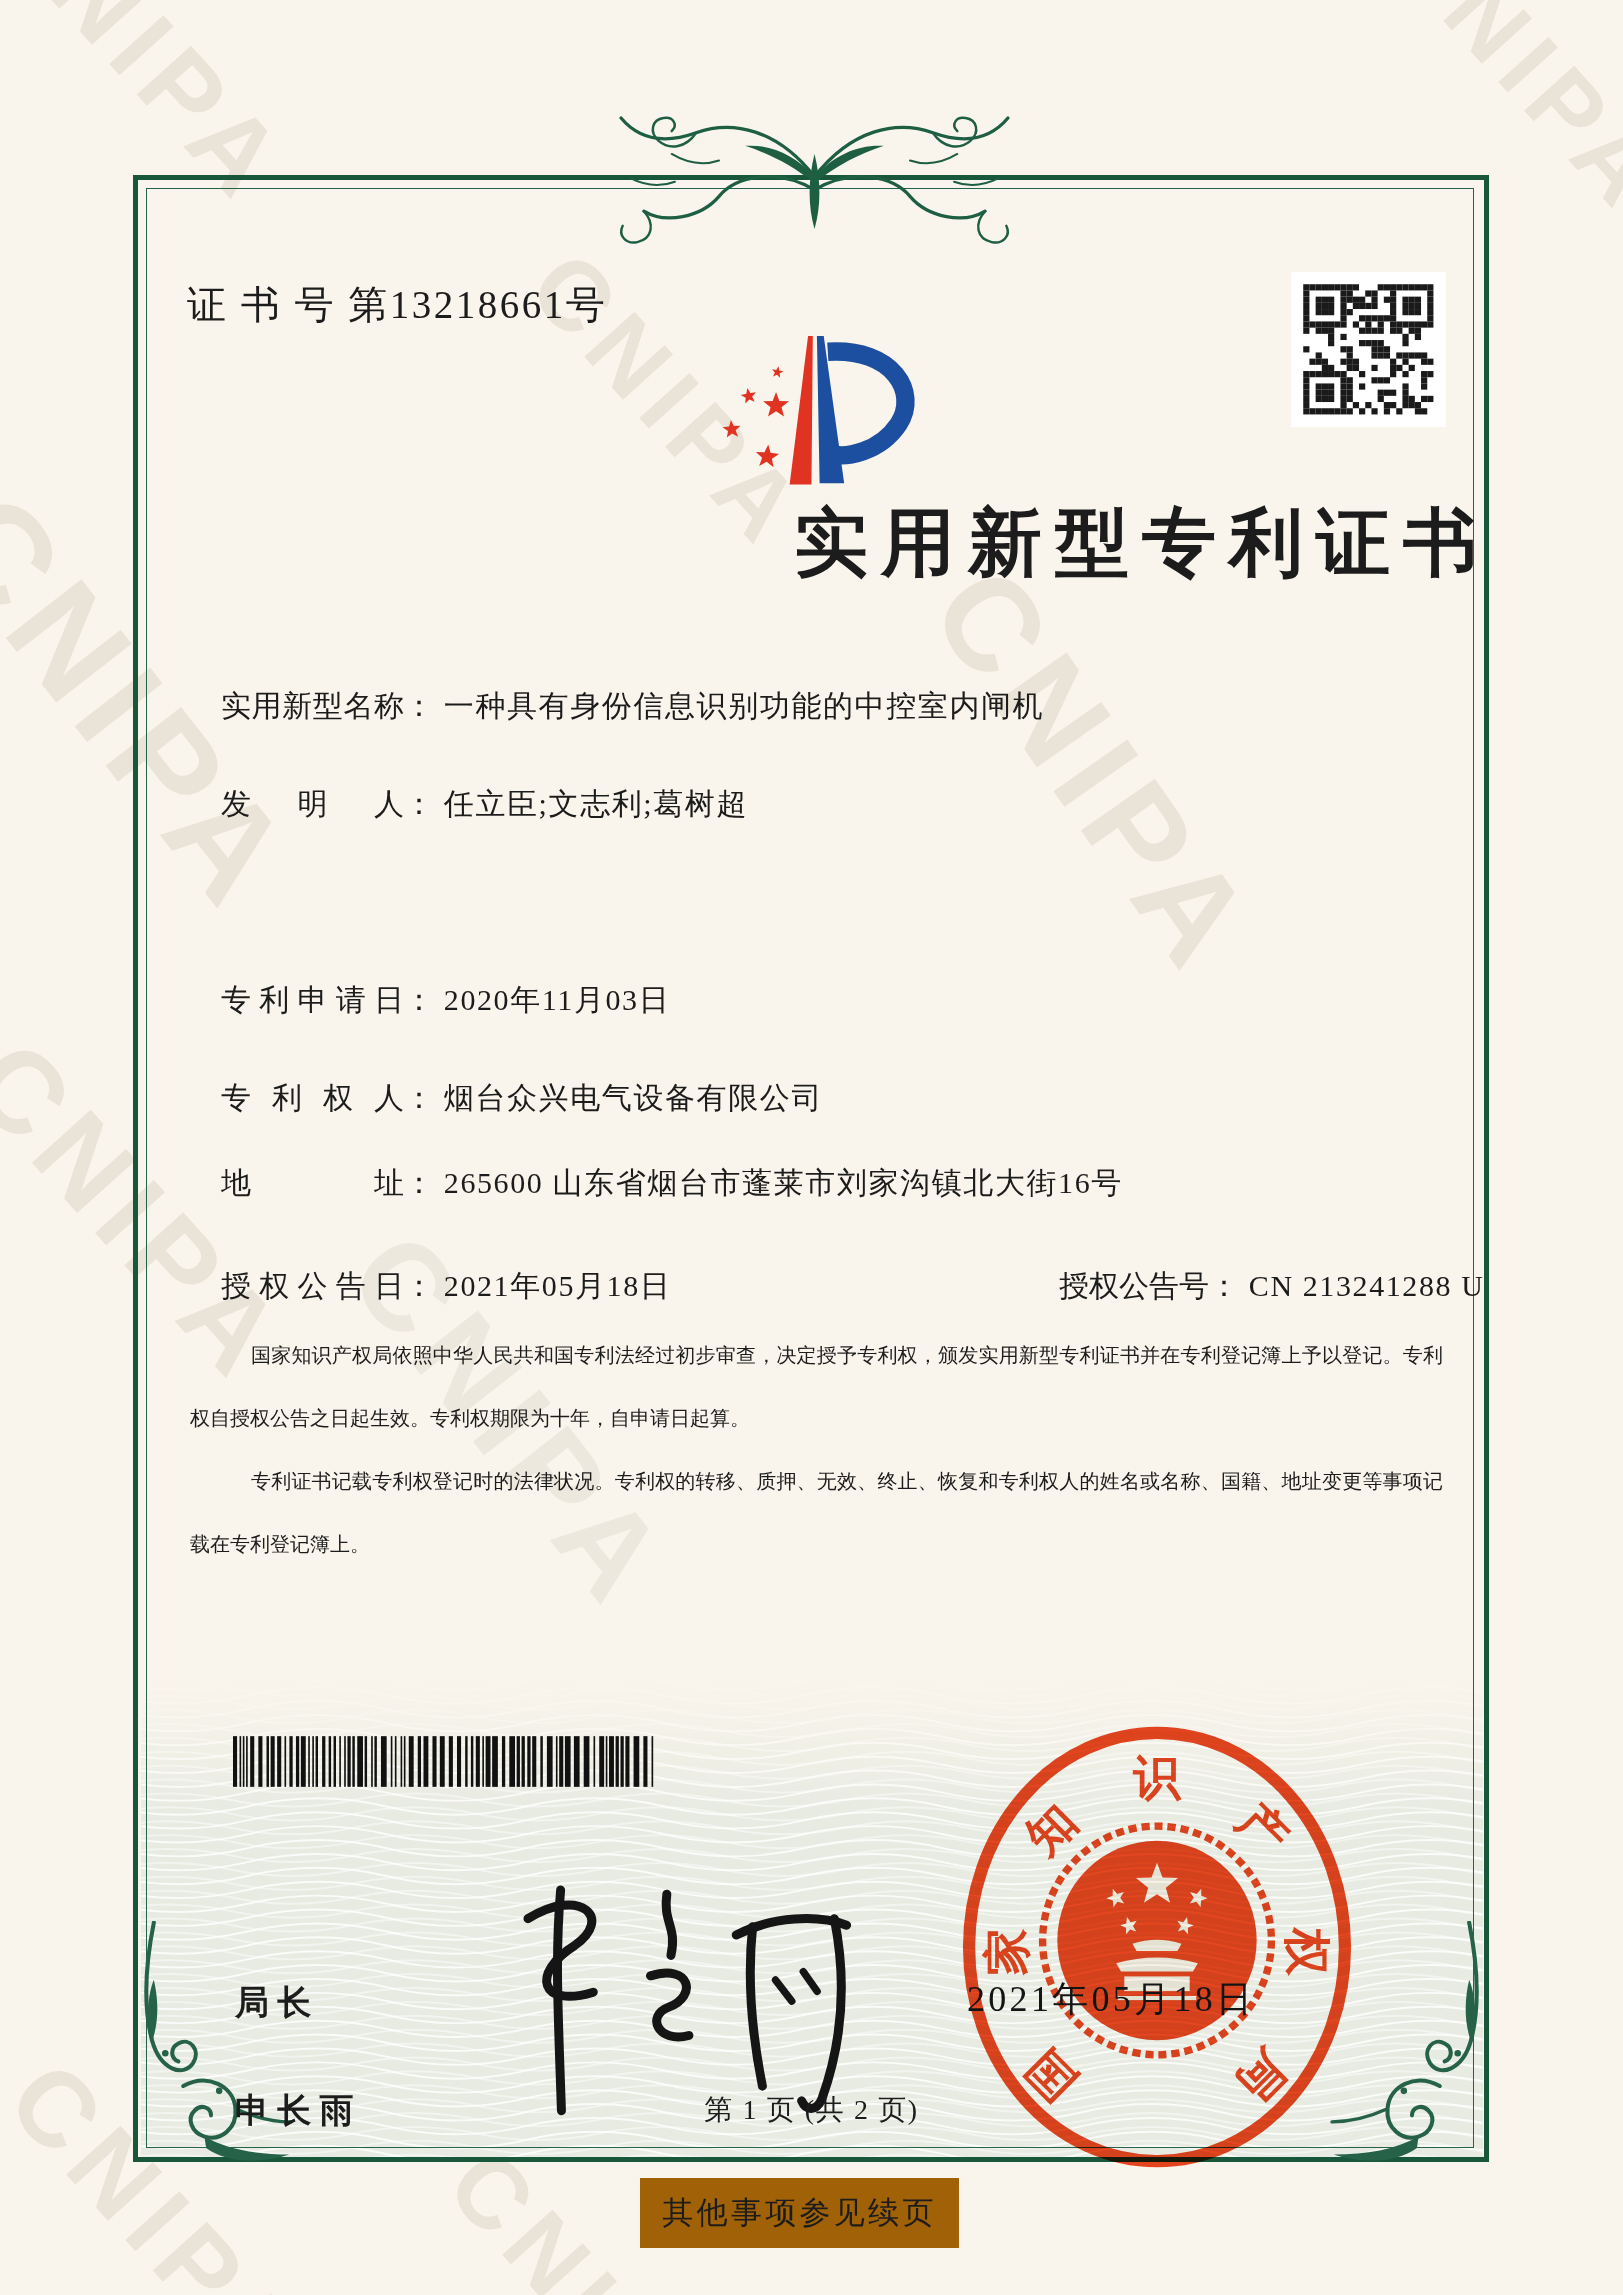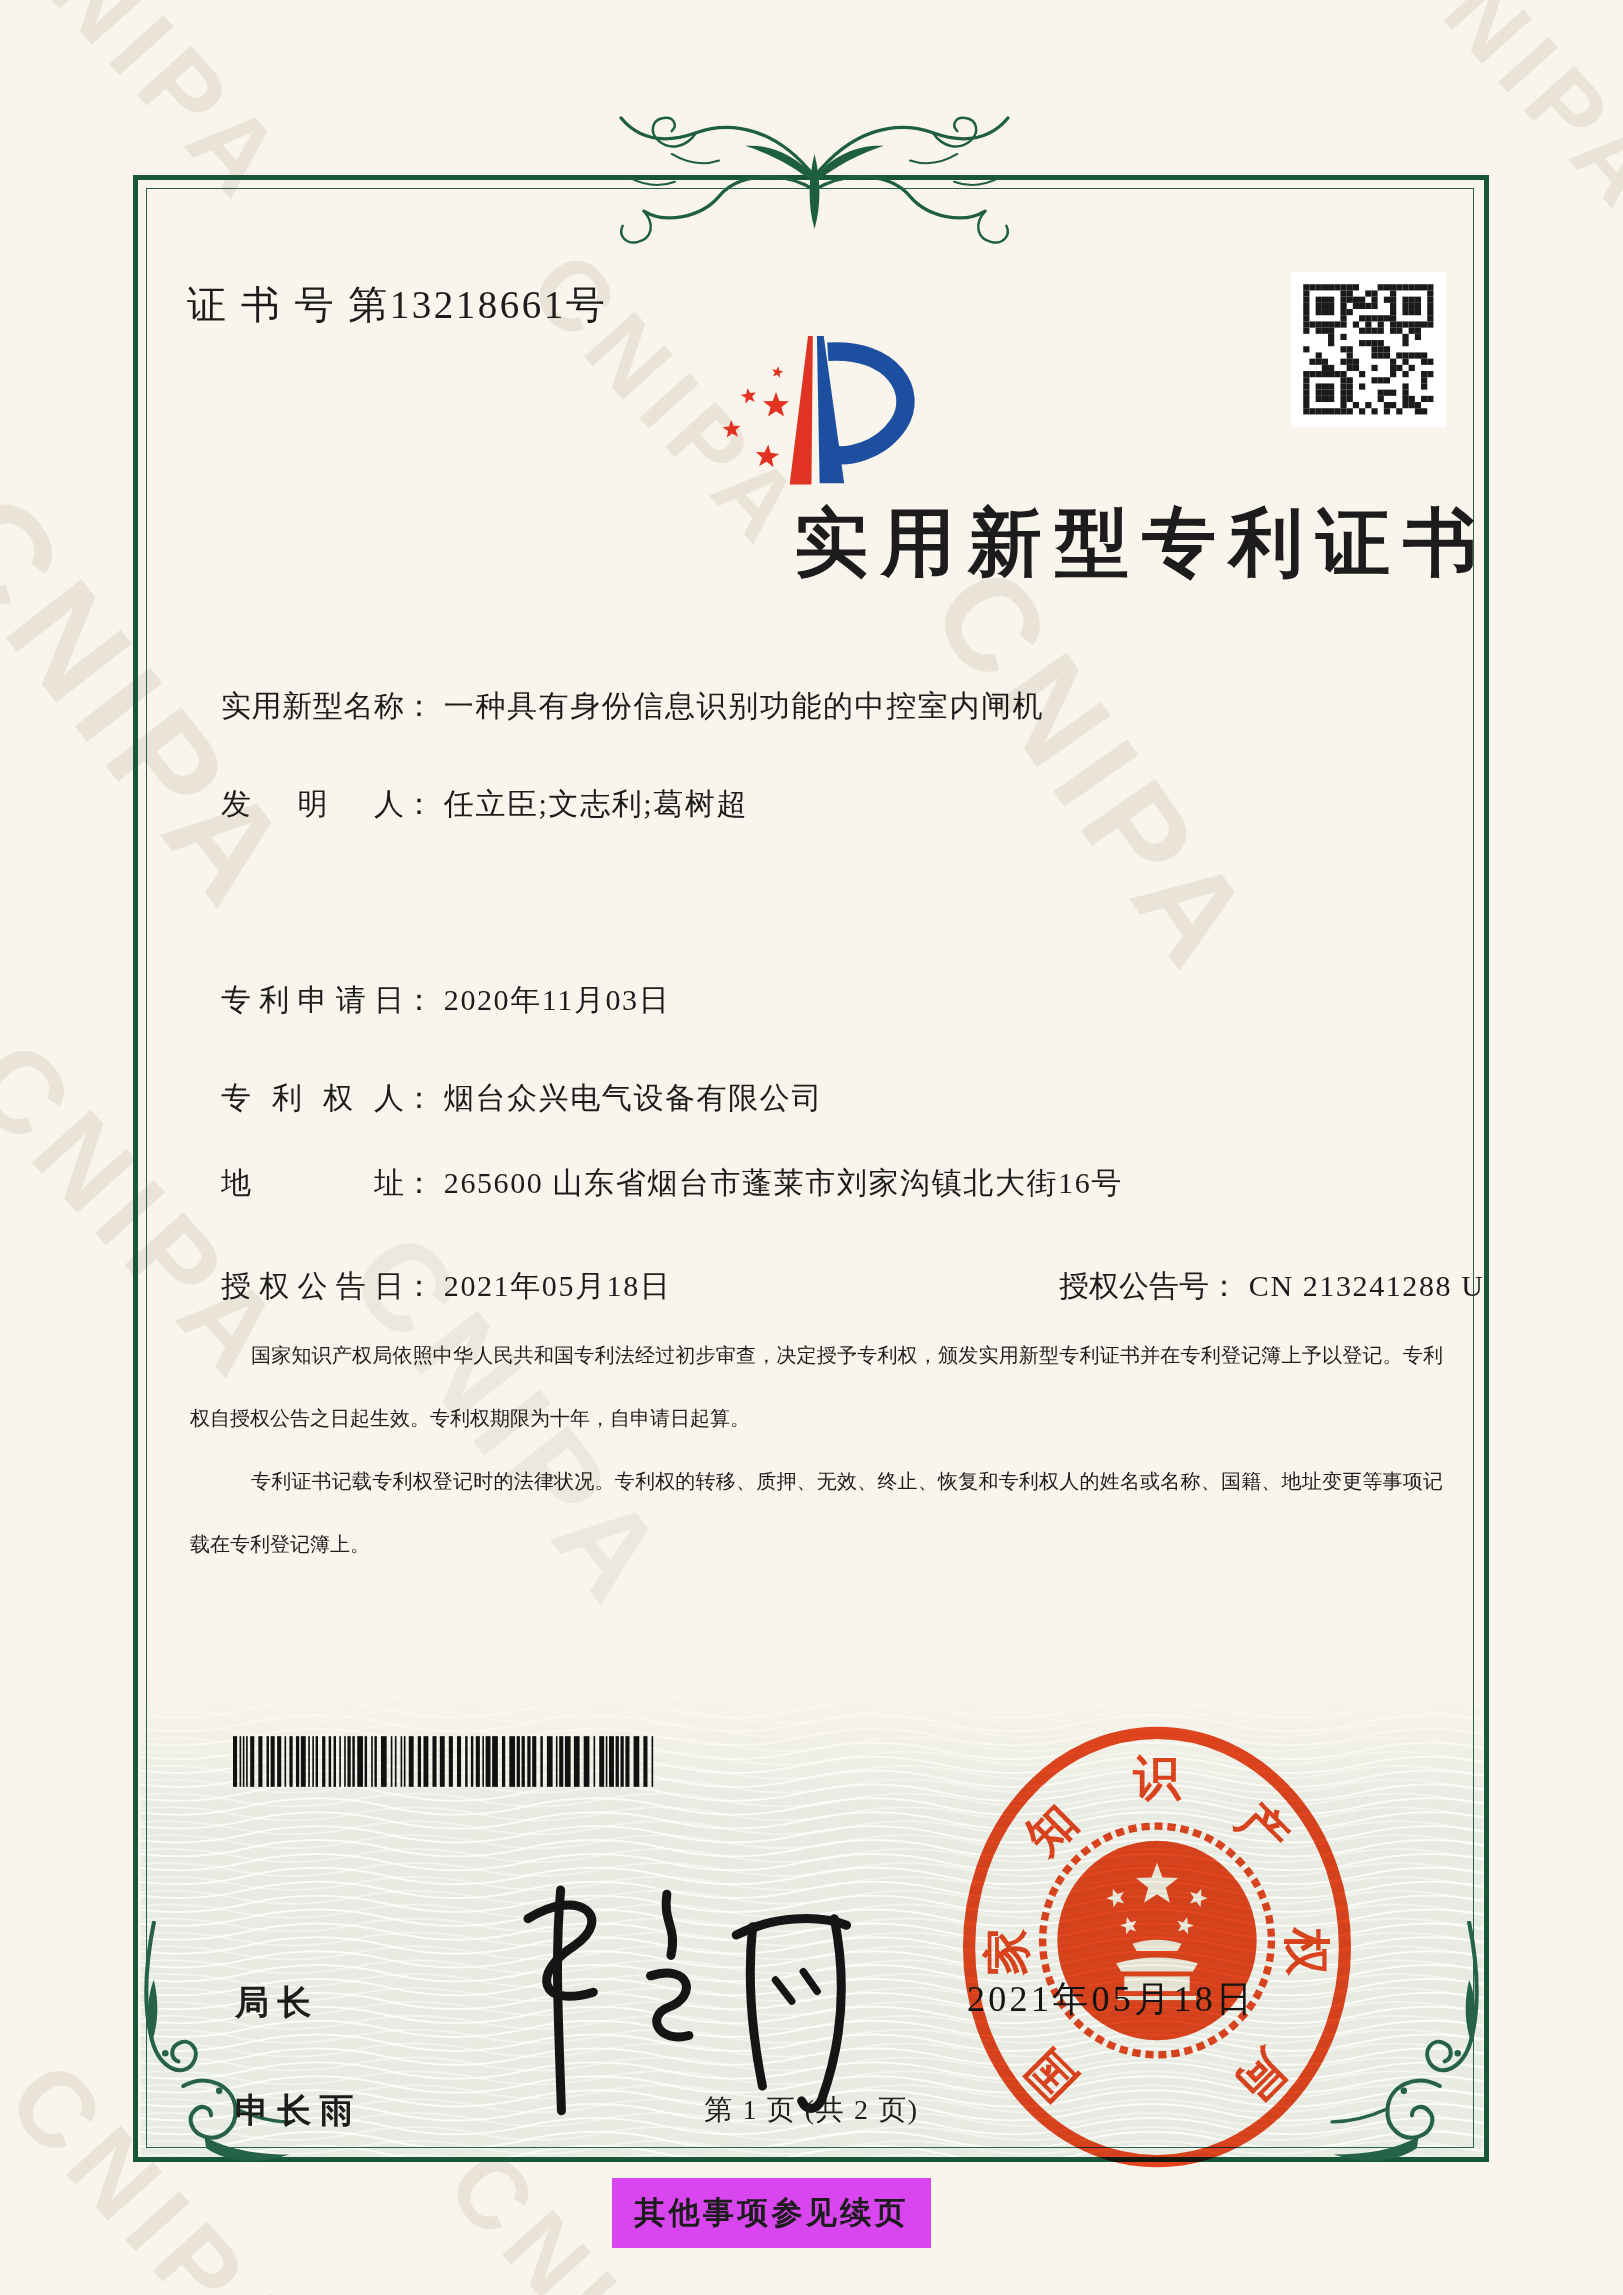--- a/index.html
+++ b/index.html
@@ -28,21 +28,21 @@
   .wave-band{position:absolute;left:141px;top:1679px;width:1342px;height:479px;background:#e8ebe2;}
   .wave-fade{position:absolute;left:141px;top:1679px;width:1342px;height:131px;
       background:linear-gradient(#faf5ec,rgba(250,245,236,0));}
   .officer-title{position:absolute;left:235px;top:1980px;font-size:34px;font-weight:700;
       font-family:"Liberation Sans","DejaVu Sans",sans-serif;letter-spacing:8.2px;}
   .officer-name{position:absolute;left:235px;top:2088px;font-size:34px;font-weight:700;
       font-family:"Liberation Sans","DejaVu Sans",sans-serif;letter-spacing:8.2px;}
   .seal-date{position:absolute;left:967px;top:1975px;font-size:36px;letter-spacing:3.3px;color:#141414;}
   .page-num{position:absolute;left:133px;top:2091px;width:1357px;text-align:center;
       font-size:28px;letter-spacing:1.6px;}
-  .cont-band{position:absolute;left:612px;top:2178px;width:319px;height:70px;background:#d946ef;font-weight:bold;}
+  .cont-band{position:absolute;left:640px;top:2178px;width:319px;height:70px;background:#a16207;}
   .cont-note{width:100%;height:100%;text-align:center;line-height:70px;font-size:31px;letter-spacing:3.3px;}
   .seal-svg{mix-blend-mode:multiply;}
 </style>
 </head>
 <body>
 
 <div class="page">
 
   <div class="wm" style="left:-49px;top:-16.4px;font-size:106px;">CNIPA</div>
   <div class="wm" style="left:1350px;top:8.2px;font-size:98px;">CNIPA</div>

